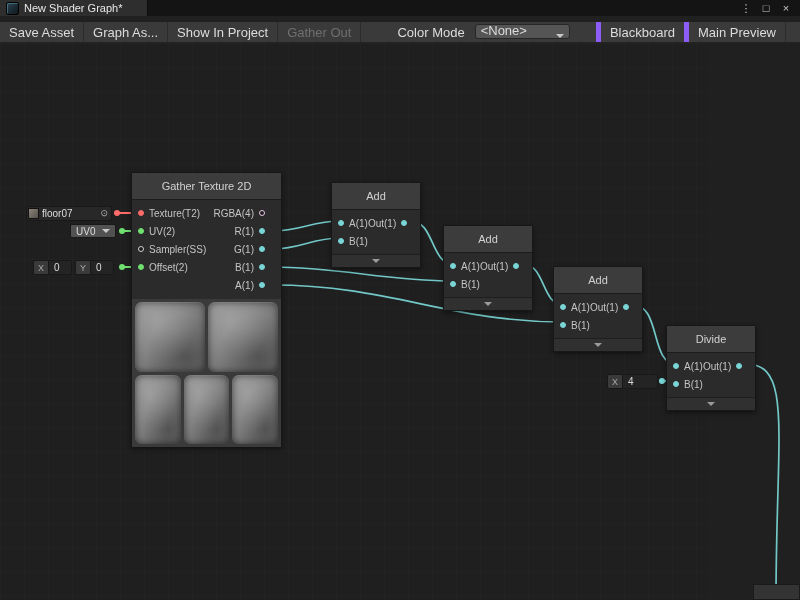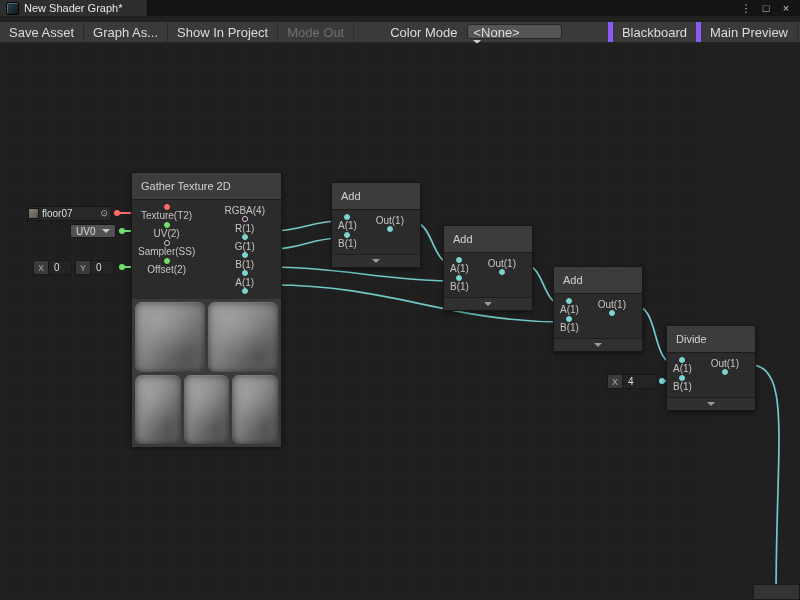--- a/index.html
+++ b/index.html
@@ -16,41 +16,41 @@
   .tab-label { font-size:11px; color:#e8e8e8; white-space:nowrap; }
   .win-controls { margin-left:auto; display:flex; align-items:center; gap:4px; padding-right:6px; color:#c8c8c8; }
   .win-controls span { width:16px; text-align:center; font-size:11px; cursor:default; }
 
   
   .toolbar { position:absolute; left:0; top:22px; width:800px; height:21px; background:#3a3a3a;
     border-bottom:1px solid #232323; display:flex; align-items:stretch; font-size:13px; color:#dcdcdc; }
   .tbtn { display:flex; align-items:center; padding:0 9px; border-right:1px solid #2b2b2b; white-space:nowrap; }
   .tbtn.disabled { color:#6f6f6f; }
   .tlabel { display:flex; align-items:center; padding:10px 8px; margin-left:28px; white-space:nowrap; }
-  .tdrop { display:flex; align-items:flex-start; justify-content:space-between; width:95px; margin:2px 0 3px 2px;
-    background:#555; border:1px solid #262626; border-radius:3px; padding:0 5px;flex-direction:column; }
+  .tdrop { display:flex; align-items:flex-end; justify-content:space-between; width:95px; margin:2px 0 3px 2px;
+    background:#555; border:1px solid #262626; border-radius:3px; padding:0 5px; }
   .caret { width:0; height:0; border-left:4px solid transparent; border-right:4px solid transparent; border-top:4px solid #c9c9c9; }
   .tspacer { flex:1; }
   .tbtn.right { border-left:5px solid #8b5cf6; border-right:none; }
-  .toolbar .last { margin-right:2px; border-right:1px solid #2b2b2b; }
+  .toolbar .last { margin-right:14px; border-right:1px solid #2b2b2b; }
 
   
   .canvas { position:absolute; left:0; top:43px; width:707px; height:557px; background:#1f1f1f;
     background-image:linear-gradient(rgba(255,255,255,.012) 1px, transparent 1px),
                      linear-gradient(90deg, rgba(255,255,255,.012) 1px, transparent 1px);
-    background-size:24px 24px; }
+    background-size:24px 24px;text-align:center; }
   .wires { position:absolute; left:0; top:0; z-index:1; pointer-events:none; }
 
   
   .node { position:absolute; z-index:2; background:#2b2b2b; border:1px solid #171717; border-radius:2px;
     box-shadow:0 2px 5px rgba(0,0,0,.45); }
   .nheader { height:27px; line-height:27px; padding:0 9px; background:#3c3c3c; color:#d2d2d2; font-size:11px;
     border-bottom:1px solid #1c1c1c; white-space:nowrap; overflow:hidden; }
   .nbody { display:flex; justify-content:space-between; padding:4px 0; }
-  .prow { height:18px; display:flex; align-items:center; font-size:10px; color:#c4c4c4;flex-direction:column; }
+  .prow { height:18px; display:flex; align-items:center; gap:5px; font-size:10px; color:#c4c4c4; }
   .prow.in { padding-left:6px; }
   .prow.out { justify-content:flex-end; padding-right:16px; }
   .dot { width:6px; height:6px; border-radius:50%; border:1px solid #888; background:#1e1e1e; flex:none; }
   .dot.v1 { border-color:#7ad6d6; } .dot.v1.on { background:#7ad6d6; }
   .dot.v2 { border-color:#70e070; } .dot.v2.on { background:#70e070; }
   .dot.v4 { border-color:#e9c7e9; }
   .dot.tex { border-color:#ff6b6b; } .dot.tex.on { background:#ff6b6b; }
   .dot.ss  { border-color:#d0d0d0; }
   .collapse { height:13px; background:#303030; border-top:1px solid #1e1e1e; display:flex; align-items:center; justify-content:center; }
   .chev { width:0; height:0; border-left:4px solid transparent; border-right:4px solid transparent; border-top:4px solid #9a9a9a; }
@@ -95,21 +95,21 @@
       <span>⋮</span>
       <span>□</span>
       <span>×</span>
     </div>
   </div>
 
   <div class="toolbar">
     <div class="tbtn">Save Asset</div>
     <div class="tbtn">Graph As...</div>
     <div class="tbtn">Show In Project</div>
-    <div class="tbtn disabled">Mode Out</div>
+    <div class="tbtn disabled">Gather Out</div>
     <div class="tlabel">Color Mode</div>
     <div class="tdrop">
       <span>&lt;None&gt;</span>
       <span class="caret"></span>
     </div>
     <div class="tspacer"></div>
     <div class="tbtn right">Blackboard</div>
     <div class="tbtn right last">Main Preview</div>
   </div>
 

